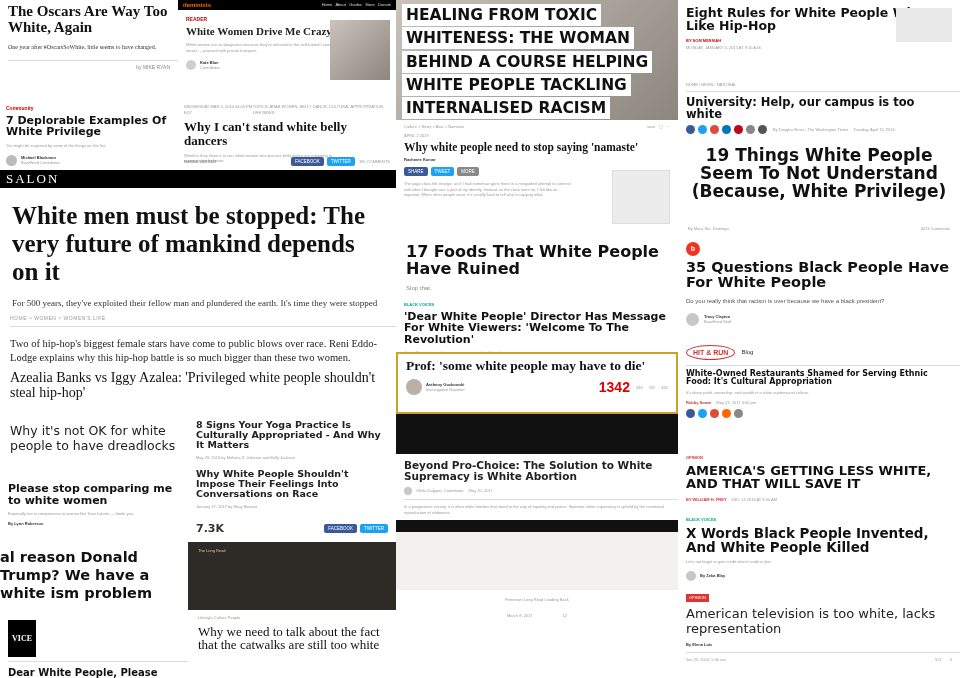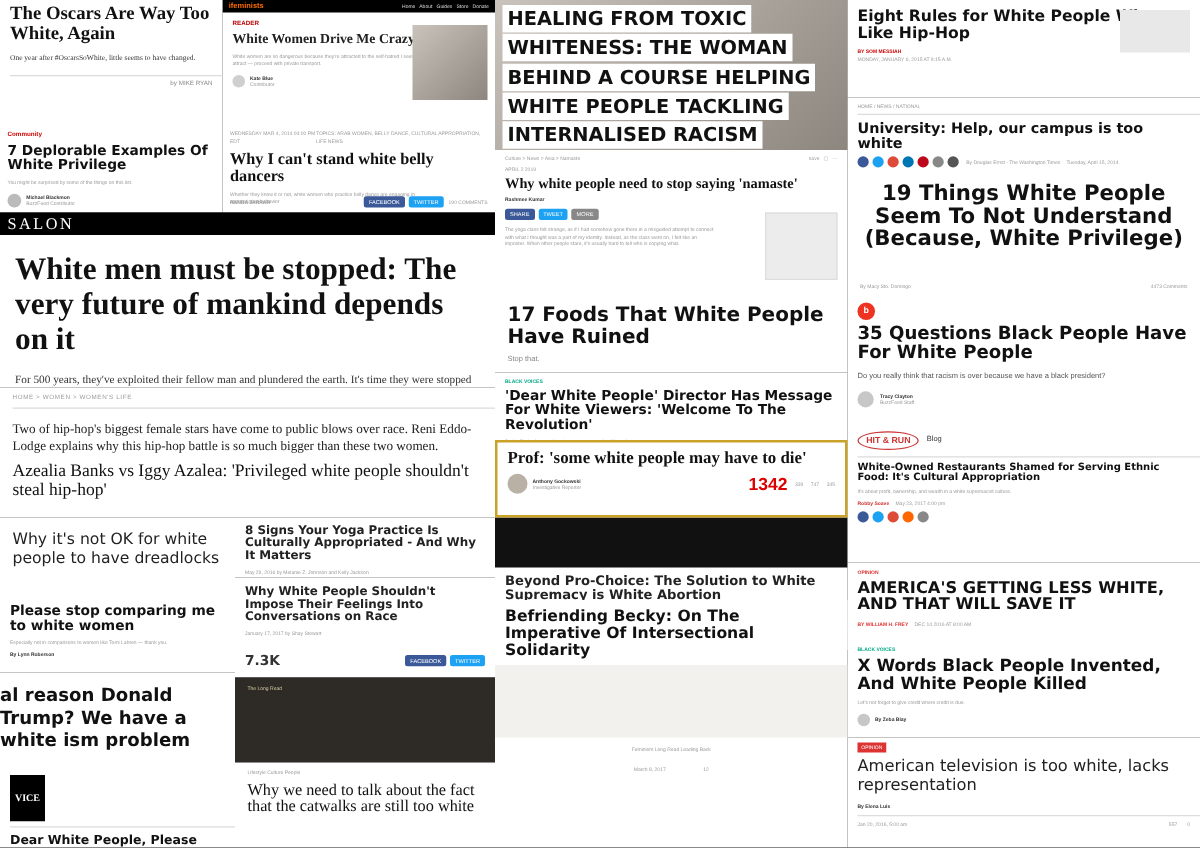--- a/index.html
+++ b/index.html
@@ -245,24 +245,20 @@
     <div class="dj hd" style="margin:6px 8px 0 8px;font-size:10.5px;color:#222;">Beyond Pro-Choice: The Solution to White Supremacy is White Abortion</div>
     <div class="row" style="margin:5px 8px 0 8px;">
       <span class="avatar" style="width:8px;height:8px;background:#c7c7c7;"></span>
       <span class="tinier" style="margin-left:4px;">Ofelia Dalgarn, Contributor</span>
       <span class="tinier" style="margin-left:5px;">May 10, 2017</span>
     </div>
     <div style="margin:4px 8px 0 8px;" class="rule"></div>
     <div class="tinier" style="margin:4px 8px 0 8px;">In a progressive society, it is often white families that stand in the way of equality and justice. Systemic white supremacy is upheld by the continued reproduction of whiteness.</div>
   </div>
 
-  <div class="tile" style="left:396px;top:480px;width:282px;height:52px;">
-    <div class="dj hd" style="margin:6px 8px 0 8px;font-size:12.5px;">Befriending Becky: On The Imperative Of Intersectional Solidarity</div>
-    <div class="tinier" style="margin:5px 8px 0 8px;">As an unapologetically black, queer and cash poor femme, I can only speak definitively on my own experiences.</div>
-  </div>
 
   <div class="tile" style="left:396px;top:532px;width:282px;height:146px;">
     <div style="height:58px;background:#f2f1ee;"></div>
     <div class="row" style="margin:7px 0 0 0;justify-content:center;">
       <span class="tinier">Feminism   Long Read   Leading Back</span>
     </div>
     <div class="row" style="margin:10px 0 0 0;justify-content:center;">
       <span class="tinier">March 8, 2017</span>
       <span class="tinier" style="margin-left:30px;">12</span>
     </div>

